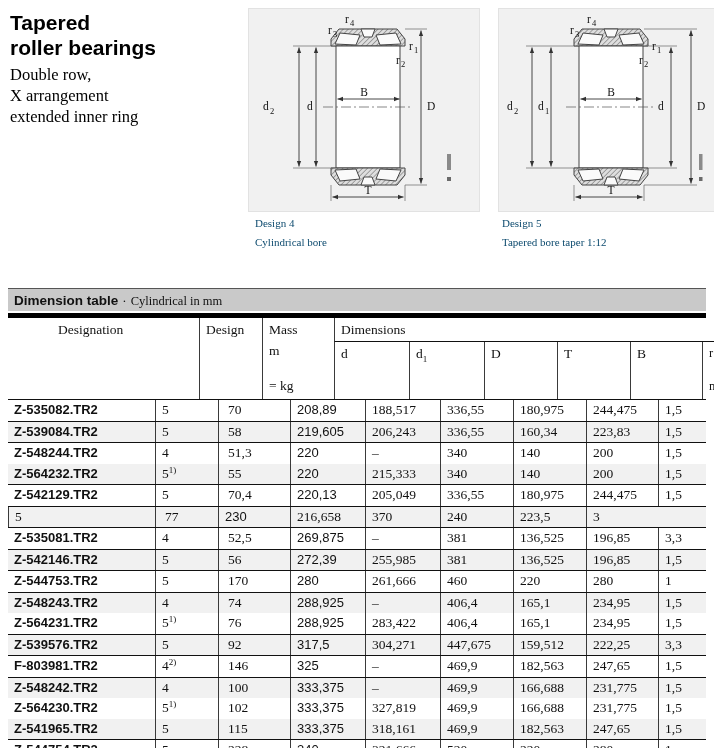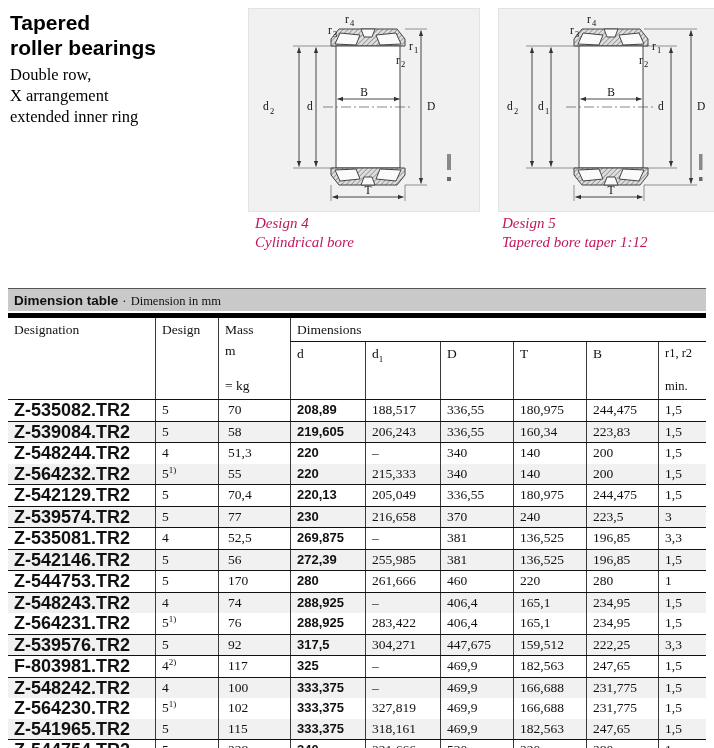--- a/index.html
+++ b/index.html
@@ -8,57 +8,57 @@
 
   
   .title{position:absolute;left:10px;top:10px;font-family:"Liberation Sans",sans-serif;
          font-weight:bold;font-size:21px;line-height:25px;color:#000;}
   .subtitle{position:absolute;left:10px;top:64px;font-size:16.5px;line-height:21px;color:#000;}
 
   
   .drawing{position:absolute;top:8px;height:202px;background:#f1f1f1;border:1px solid #e2e2e2;}
   .drawing.one{left:248px;width:230px;}
   .drawing.two{left:498px;width:215px;}
-  .caption{position:absolute;top:214px;font-size:15px;line-height:19px;color:#be185d;font-style:italic;}
+  .caption{position:absolute;top:214px;font-size:11px;line-height:19px;color:#0c4a6e;}
   .caption.one{left:255px;}
   .caption.two{left:502px;}
   svg text{font-family:"Liberation Serif",serif;font-size:11.5px;fill:#111;}
   svg text.sub{font-size:8.5px;}
   .dim{stroke:#333;stroke-width:0.9;fill:none;}
   .thin{stroke:#666;stroke-width:0.7;}
   .cl{stroke:#555;stroke-width:0.7;stroke-dasharray:10 3 2 3;}
   .shape{stroke:#444;stroke-width:1;}
 
   
   .tablewrap{position:absolute;left:8px;top:288px;width:698px;}
   .bar{height:22px;background:#c9c9c9;border-top:1px solid #555;line-height:22px;
        padding-left:6px;white-space:nowrap;}
   .bar .bt1{font-family:"Liberation Sans",sans-serif;font-weight:bold;font-size:13.5px;}
   .bar .sep{font-size:13px;margin:0 4px;}
   .bar .bt2{font-size:12.5px;}
   .thick{margin-top:2px;height:5px;background:#000;}
 
   .grid9{display:grid;grid-template-columns:147px 63px 72px 75px 75px 73px 73px 72px 48px;}
-  .thead{height:81px;grid-template-rows:24px 1fr;font-size:13.5px;}
+  .thead{height:81px;grid-template-rows:24px 1fr;font-size:13.5px;margin-left:44px;}
   .thead .hcell{padding:4px 0 0 6px;}
   .bl{border-left:1px solid #3a3a3a;}
   .span2{grid-row:1/3;display:flex;flex-direction:column;}
   .dimshead{grid-column:4/10;grid-row:1;border-bottom:1px solid #111;}
   .push{margin-top:auto;padding-bottom:5px;}
   .mgap{margin-top:5px;}
   .rhead{font-size:12.5px;padding-top:7px;display:flex;flex-direction:column;}
   sub.hsub{font-size:9px;}
 
   .trow{height:20.5px;line-height:20.5px;}
   .trow.shaded{background:#f1f1f1;}
   .trow.bt{border-top:1.5px solid #111;}
   .trow:last-child{height:24px;}
   .c{padding-left:6px;overflow:hidden;white-space:nowrap;font-size:13.5px;}
-  .c.desig{font-family:"Liberation Sans",sans-serif;font-weight:bold;font-size:18px;}
-  .c.dbold{font-family:"Liberation Sans",sans-serif;font-weight:bold;font-size:13px;}
+  .c.desig{font-family:"Liberation Sans",sans-serif;font-weight:bold;font-size:13px;}
+  .c.dbold{font-family:"Liberation Sans",sans-serif;font-weight:normal;font-size:13px;}
   .c sup{font-size:9px;line-height:0;}
   .tbody .c.mass{padding-left:9px;}
 </style>
 </head>
 <body>
 
 <div class="page">
 
   <div class="title">
     <div>Tapered</div>
@@ -204,21 +204,21 @@
       </g>
     </svg>
   </div>
   <div class="caption two">
     <div>Design 5</div>
     <div>Tapered bore taper 1:12</div>
   </div>
 
   <div class="tablewrap">
     <div class="bar">
-      <span class="bt1">Dimension table</span><span class="sep">·</span><span class="bt2">Dimension in mm</span>
+      <span class="bt1">Dimension table</span><span class="sep">·</span><span class="bt2">Cylindrical in mm</span>
     </div>
     <div class="thick"></div>
 
     <div class="thead grid9">
       <div class="hcell span2" style="grid-column:1;">Designation</div>
       <div class="hcell span2 bl" style="grid-column:2;">Design</div>
       <div class="hcell span2 bl" style="grid-column:3;">
         <div>Mass</div>
         <div class="mgap">m</div>
         <div class="push">= kg</div>
@@ -285,21 +285,20 @@
     <div class="c bl"><span>5</span><sup></sup></div>
     <div class="c bl mass">70,4</div>
     <div class="c bl dbold">220,13</div>
     <div class="c bl">205,049</div>
     <div class="c bl">336,55</div>
     <div class="c bl">180,975</div>
     <div class="c bl">244,475</div>
     <div class="c bl">1,5</div>
   </div>
         <div class="trow grid9 shaded bt">
-    <div class="c desig">Z-539574.TR2</div>
     <div class="c bl"><span>5</span><sup></sup></div>
     <div class="c bl mass">77</div>
     <div class="c bl dbold">230</div>
     <div class="c bl">216,658</div>
     <div class="c bl">370</div>
     <div class="c bl">240</div>
     <div class="c bl">223,5</div>
     <div class="c bl">3</div>
   </div>
         <div class="trow grid9 bt">
@@ -364,21 +363,21 @@
     <div class="c bl dbold">317,5</div>
     <div class="c bl">304,271</div>
     <div class="c bl">447,675</div>
     <div class="c bl">159,512</div>
     <div class="c bl">222,25</div>
     <div class="c bl">3,3</div>
   </div>
         <div class="trow grid9 bt">
     <div class="c desig">F-803981.TR2</div>
     <div class="c bl"><span>4</span><sup>2)</sup></div>
-    <div class="c bl mass">117</div>
+    <div class="c bl mass">146</div>
     <div class="c bl dbold">325</div>
     <div class="c bl">–</div>
     <div class="c bl">469,9</div>
     <div class="c bl">182,563</div>
     <div class="c bl">247,65</div>
     <div class="c bl">1,5</div>
   </div>
         <div class="trow grid9 shaded bt">
     <div class="c desig">Z-548242.TR2</div>
     <div class="c bl"><span>4</span><sup></sup></div>

